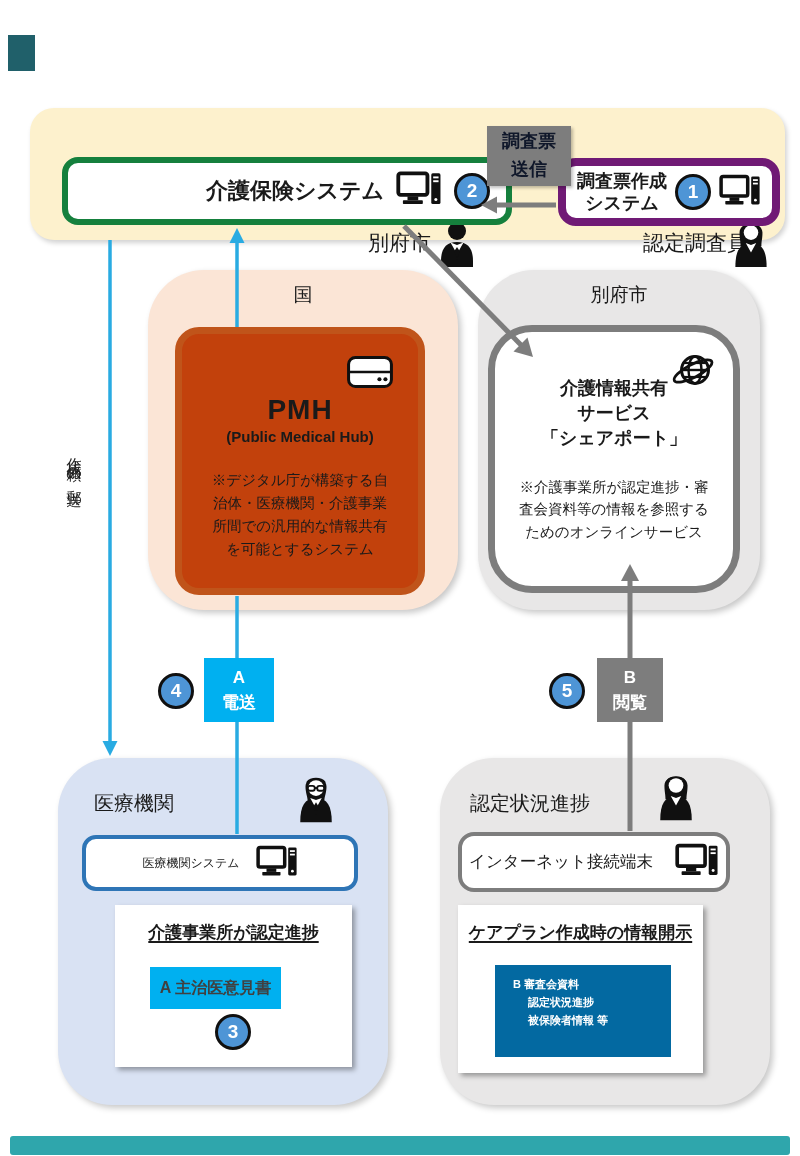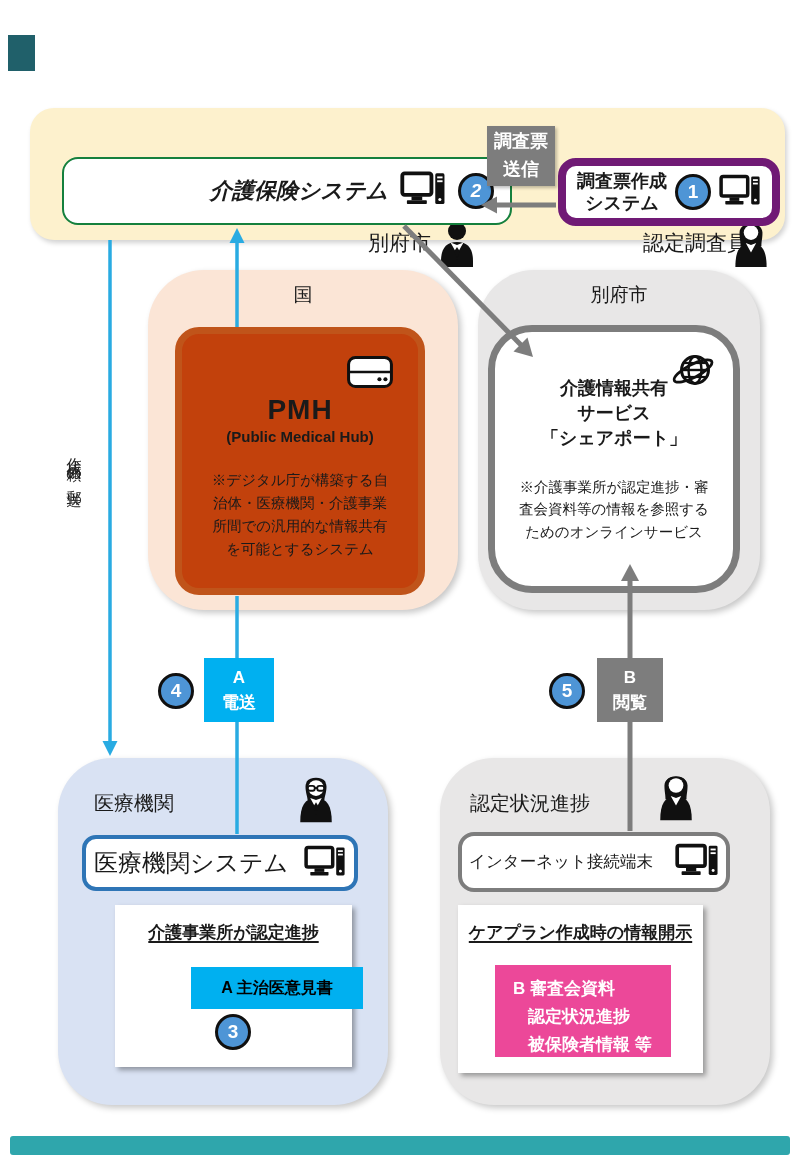--- a/index.html
+++ b/index.html
@@ -9,25 +9,25 @@
   
   .decor-square{position:absolute;left:8px;top:35px;width:27px;height:36px;background:#20606a;}
   .decor-bar{position:absolute;left:10px;top:1136px;width:780px;height:19px;background:#2fa6ac;border-radius:3px;}
 
   
   .hdr{position:absolute;left:30px;top:108px;width:755px;height:132px;background:#fdf1cd;
        border-radius:24px;box-shadow:2px 3px 5px rgba(0,0,0,.18);}
   .hdr-city{position:absolute;left:338px;top:121px;font-size:21px;}
   .hdr-investigator{position:absolute;left:613px;top:121px;font-size:21px;}
   .insurance-box{position:absolute;left:62px;top:157px;width:450px;height:68px;background:#fff;
-       border:2px solid #15803d;border-radius:16px;box-sizing:border-box;display:flex;
-       align-items:center;justify-content:flex-end;gap:12px;padding-right:16px;font-style:italic;}
+       border:6px solid #15803d;border-radius:16px;box-sizing:border-box;display:flex;
+       align-items:center;justify-content:flex-end;gap:12px;padding-right:16px;}
   .insurance-title{font-size:22px;font-weight:bold;}
-  .survey-send{position:absolute;left:487px;top:126px;width:68px;height:60px;background:#7d7d7d;
-       color:#ffffff;font-weight:bold;font-size:18px;line-height:1.55;text-align:center;
+  .survey-send{position:absolute;left:487px;top:126px;width:84px;height:60px;background:#7d7d7d;
+       color:#0f172a;font-weight:bold;font-size:18px;line-height:1.55;text-align:center;
        display:flex;flex-direction:column;justify-content:center;z-index:7;
        box-shadow:2px 2px 3px rgba(0,0,0,.25);}
   .survey-system{position:absolute;left:558px;top:158px;width:222px;height:68px;background:#fff;
        border:8px solid #701a75;border-radius:18px;box-sizing:border-box;display:flex;
        align-items:center;justify-content:center;gap:8px;z-index:6;}
   .survey-system-title{font-size:18px;font-weight:bold;line-height:1.25;text-align:center;}
 
   .badge{width:36px;height:36px;border-radius:50%;background:#4e95d6;border:3px solid #101010;
        color:#fff;font-weight:bold;font-size:19px;display:flex;align-items:center;
        justify-content:center;box-sizing:border-box;flex-shrink:0;}
@@ -59,33 +59,33 @@
        letter-spacing:3px;color:#222;}
   .flow-chip{position:absolute;width:70px;height:64px;color:#fff;font-weight:bold;font-size:17px;
        line-height:1.5;display:flex;flex-direction:column;align-items:center;justify-content:center;
        z-index:6;text-align:center;}
   .chip-a{left:204px;top:658px;background:#00b0f0;}
   .chip-b{left:597px;top:658px;width:66px;background:#7d7d7d;}
 
   
   .med-sys{position:absolute;left:82px;top:835px;width:276px;height:56px;background:#fff;
        border:4px solid #2e75b6;border-radius:14px;box-sizing:border-box;display:flex;
-       align-items:center;justify-content:center;gap:16px;font-size:24px;}
+       align-items:center;justify-content:center;gap:16px;font-size:12px;}
   .net-sys{position:absolute;left:458px;top:832px;width:272px;height:60px;background:#fff;
        border:4px solid #7d7d7d;border-radius:16px;box-sizing:border-box;display:flex;
        align-items:center;justify-content:center;gap:22px;font-size:16.5px;}
   .panel{position:absolute;background:#fff;box-shadow:3px 3px 5px rgba(0,0,0,.35);}
   .panel-l{left:115px;top:905px;width:237px;height:162px;}
   .panel-r{left:458px;top:905px;width:245px;height:168px;}
   .panel-title{margin-top:16px;text-align:center;font-weight:bold;font-size:17px;
        text-decoration:underline;text-decoration-thickness:2px;text-underline-offset:3px;}
-  .doc-a{position:absolute;left:35px;top:62px;width:172px;height:42px;background:#00b0f0;
-       color:#000000;font-weight:bold;font-size:16px;display:flex;align-items:center;justify-content:center;margin-left:41px;}
-  .doc-b{position:absolute;left:37px;top:60px;width:176px;height:92px;background:#ec4899;
-       color:#fff;font-weight:bold;font-size:17px;line-height:1.65;box-sizing:border-box;
+  .doc-a{position:absolute;left:35px;top:62px;width:131px;height:42px;background:#00b0f0;
+       color:#404040;font-weight:bold;font-size:16px;display:flex;align-items:center;justify-content:center;}
+  .doc-b{position:absolute;left:37px;top:60px;width:176px;height:92px;background:#0369a1;
+       color:#fff;font-weight:bold;font-size:11px;line-height:1.65;box-sizing:border-box;
        padding:10px 8px 0 18px;}
   .doc-b .indent{margin-left:15px;}
 
   #arrow-overlay{position:absolute;left:0;top:0;z-index:5;pointer-events:none;}
 </style>
 </head>
 <body>
 
 <div id="canvas">
 

